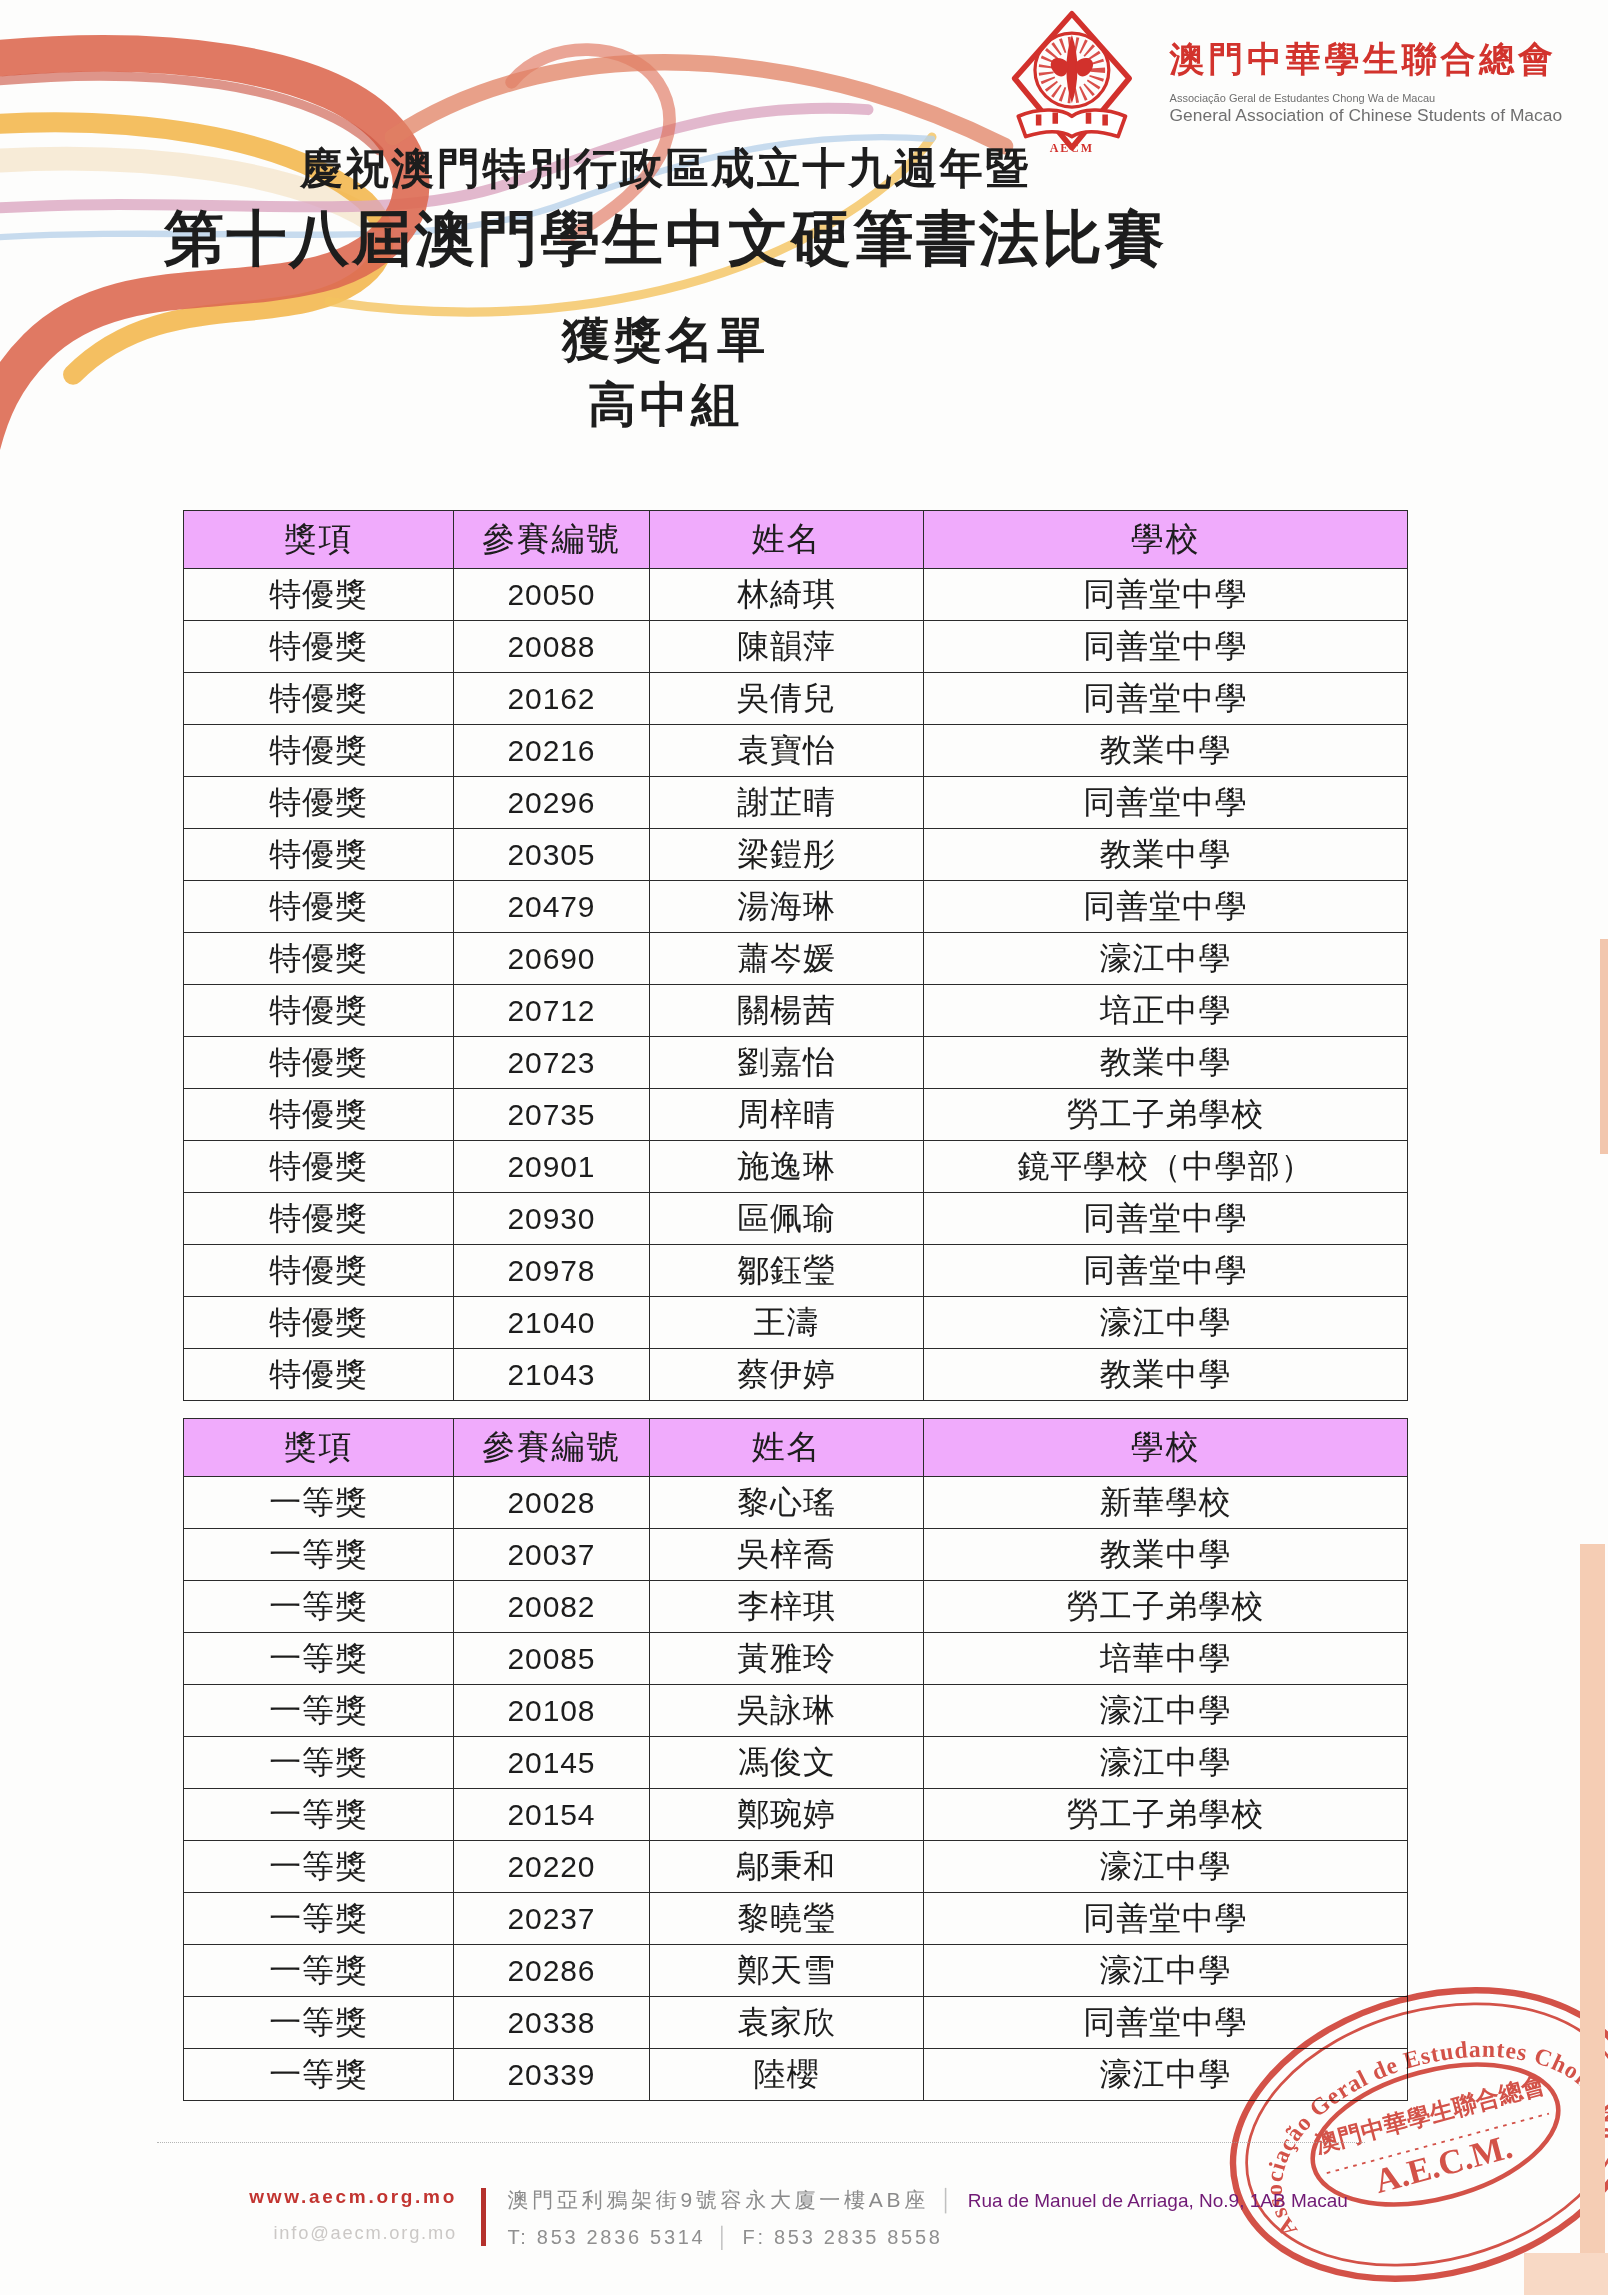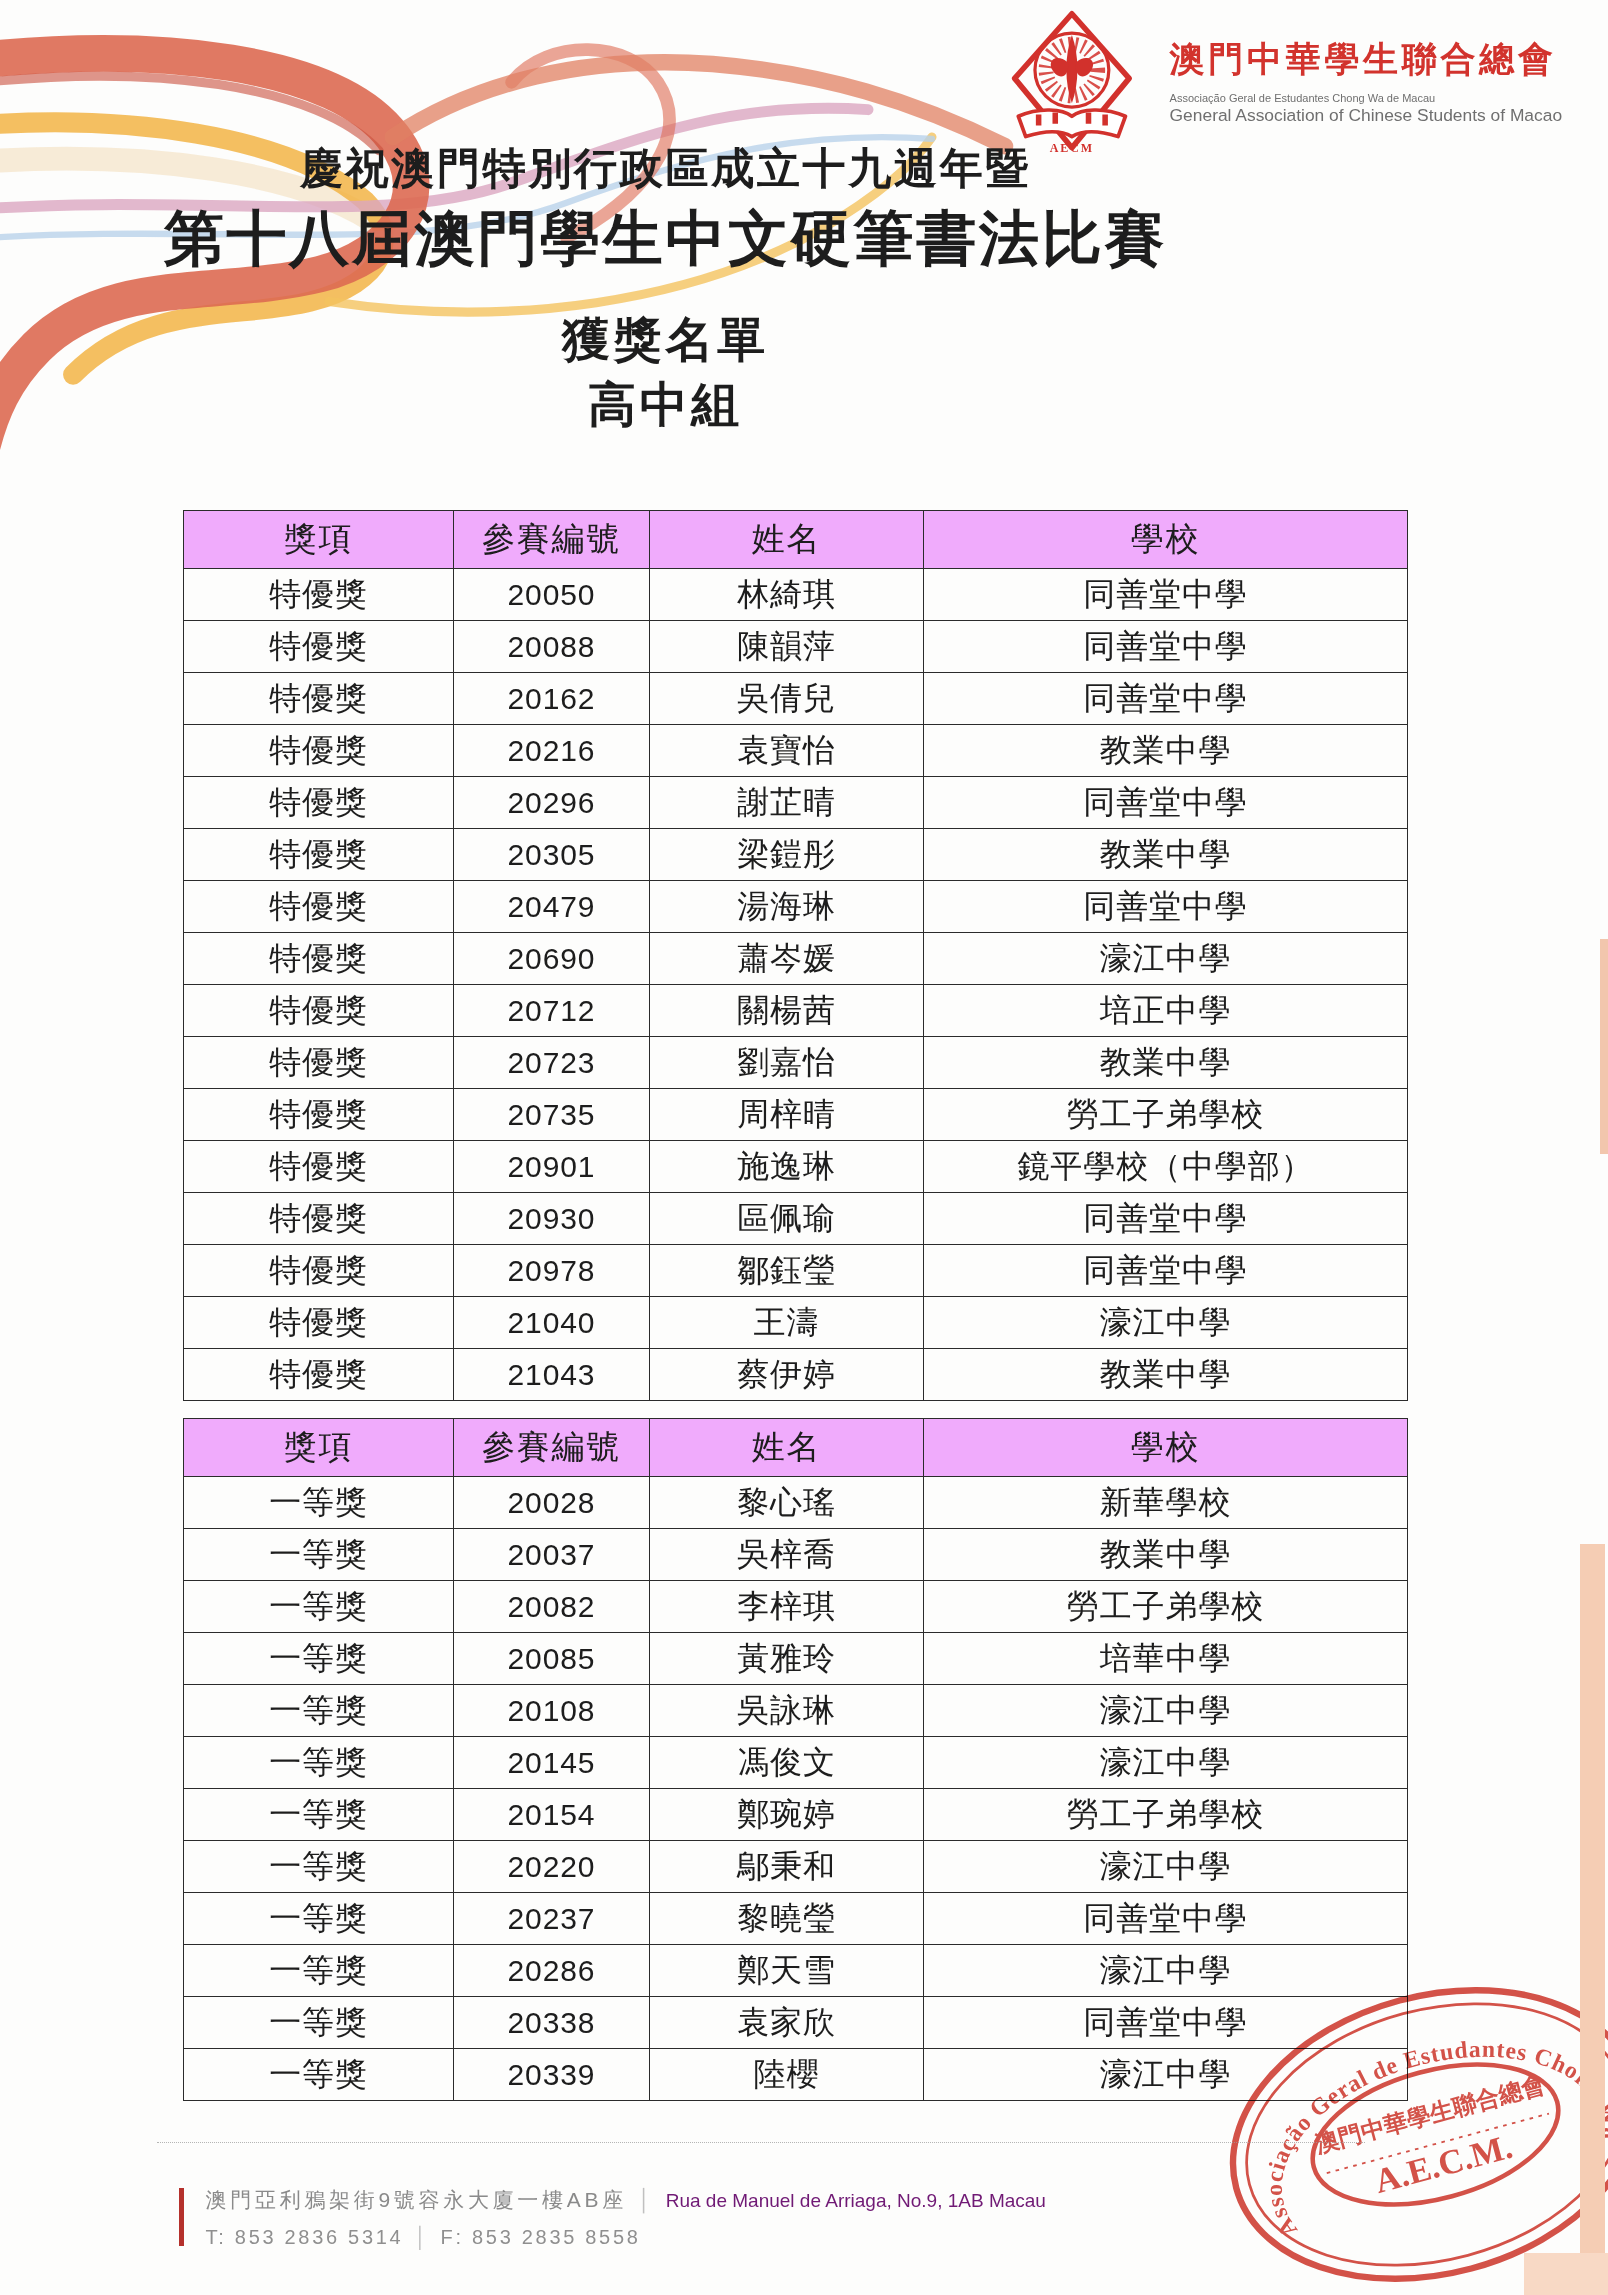--- a/index.html
+++ b/index.html
@@ -321,20 +321,24 @@
     <path id="stamp-ring-path" d="M -172,62 A 180,108 0 1 1 172,62" fill="none" stroke="none"></path>
     <text font-size="26" font-weight="bold" letter-spacing="1" fill="#cf3a30" font-family="Liberation Serif, serif">
       <textPath href="#stamp-ring-path">Associação Geral de Estudantes Chong Wa de Macau ✳</textPath>
     </text>
     <text x="0" y="-14" text-anchor="middle" font-size="26" font-weight="bold" fill="#cf3a30" font-family="Liberation Serif, serif">澳門中華學生聯合總會</text>
     <text x="0" y="46" text-anchor="middle" font-size="38" font-weight="bold" fill="#cf3a30" font-family="Liberation Serif, serif">A.E.C.M.</text>
   </svg>
 
   <div class="footer-rule"></div>
   <div class="footer">
+    <div class="f-left">
+      <div class="f-web">www.aecm.org.mo</div>
+      <div class="f-mail">info@aecm.org.mo</div>
+    </div>
     <div class="f-bar"></div>
     <div class="f-right">
       <div class="f-line1">
         <span>澳門亞利鴉架街9號容永大廈一樓AB座</span><span class="f-sep">│</span><span class="f-addr-pt">Rua de Manuel de Arriaga, No.9, 1AB Macau</span>
       </div>
       <div class="f-line2">
         <span>T: 853 2836 5314</span><span class="f-sep">│</span><span>F: 853 2835 8558</span>
       </div>
     </div>
   </div>

